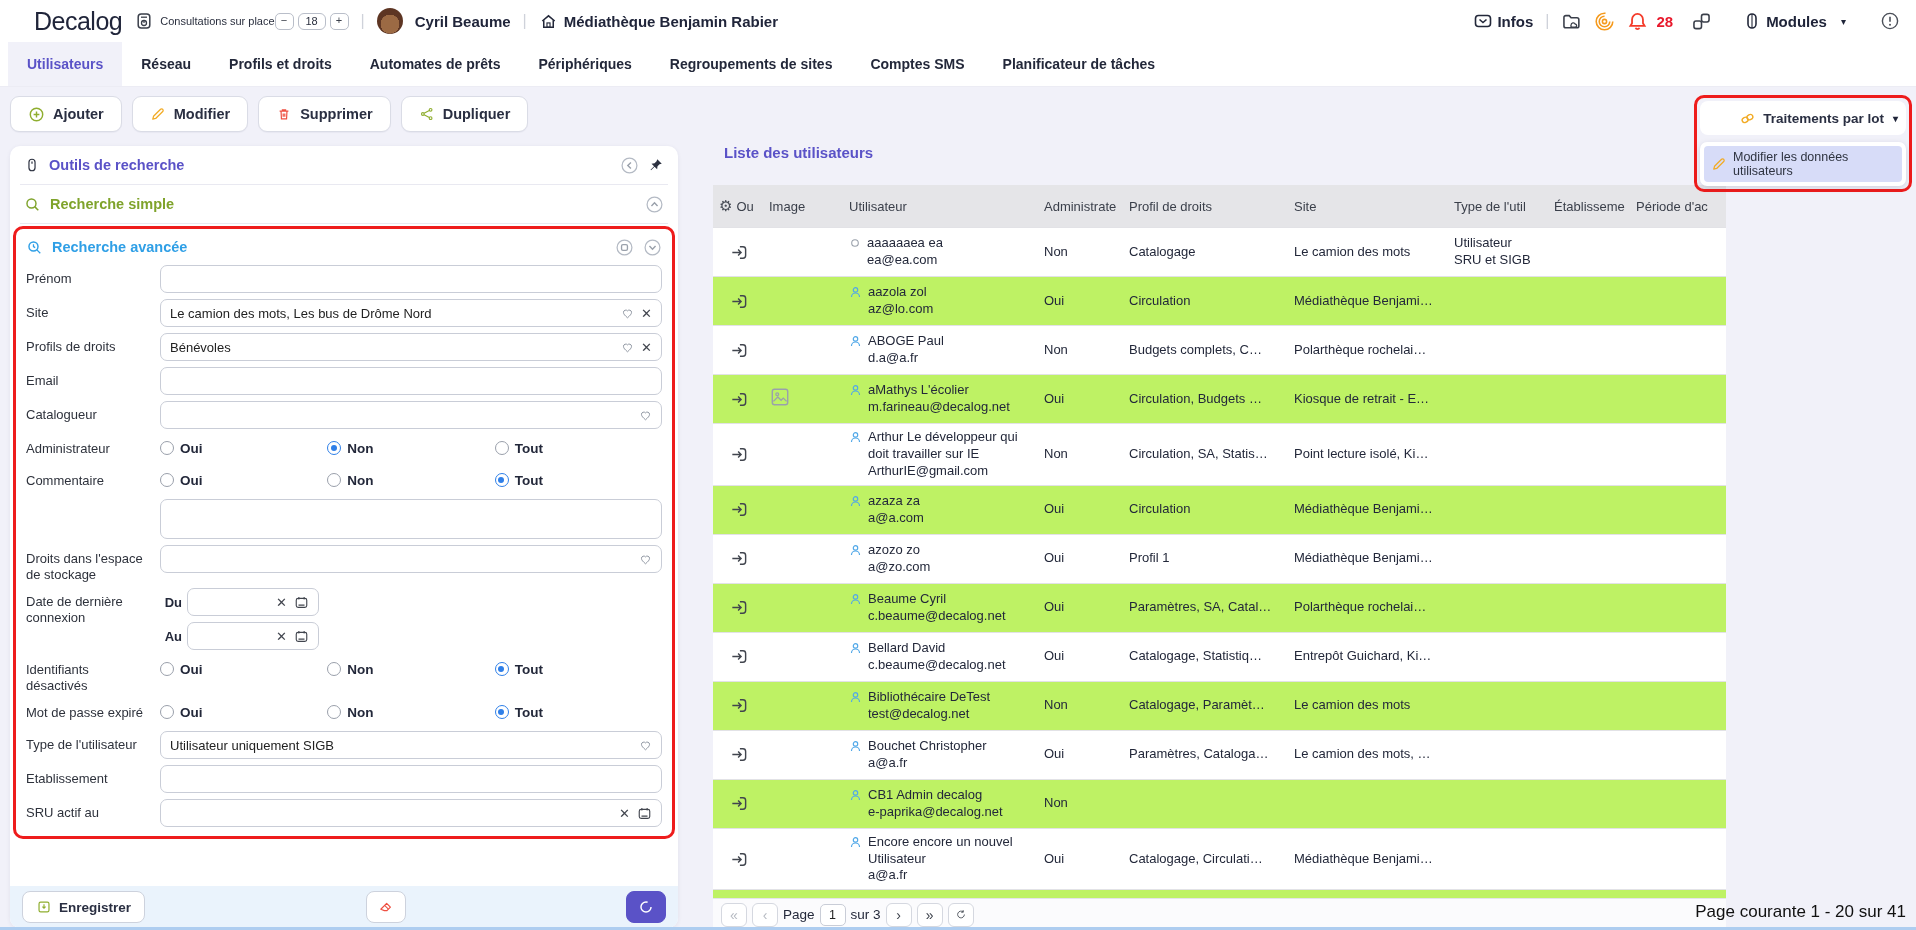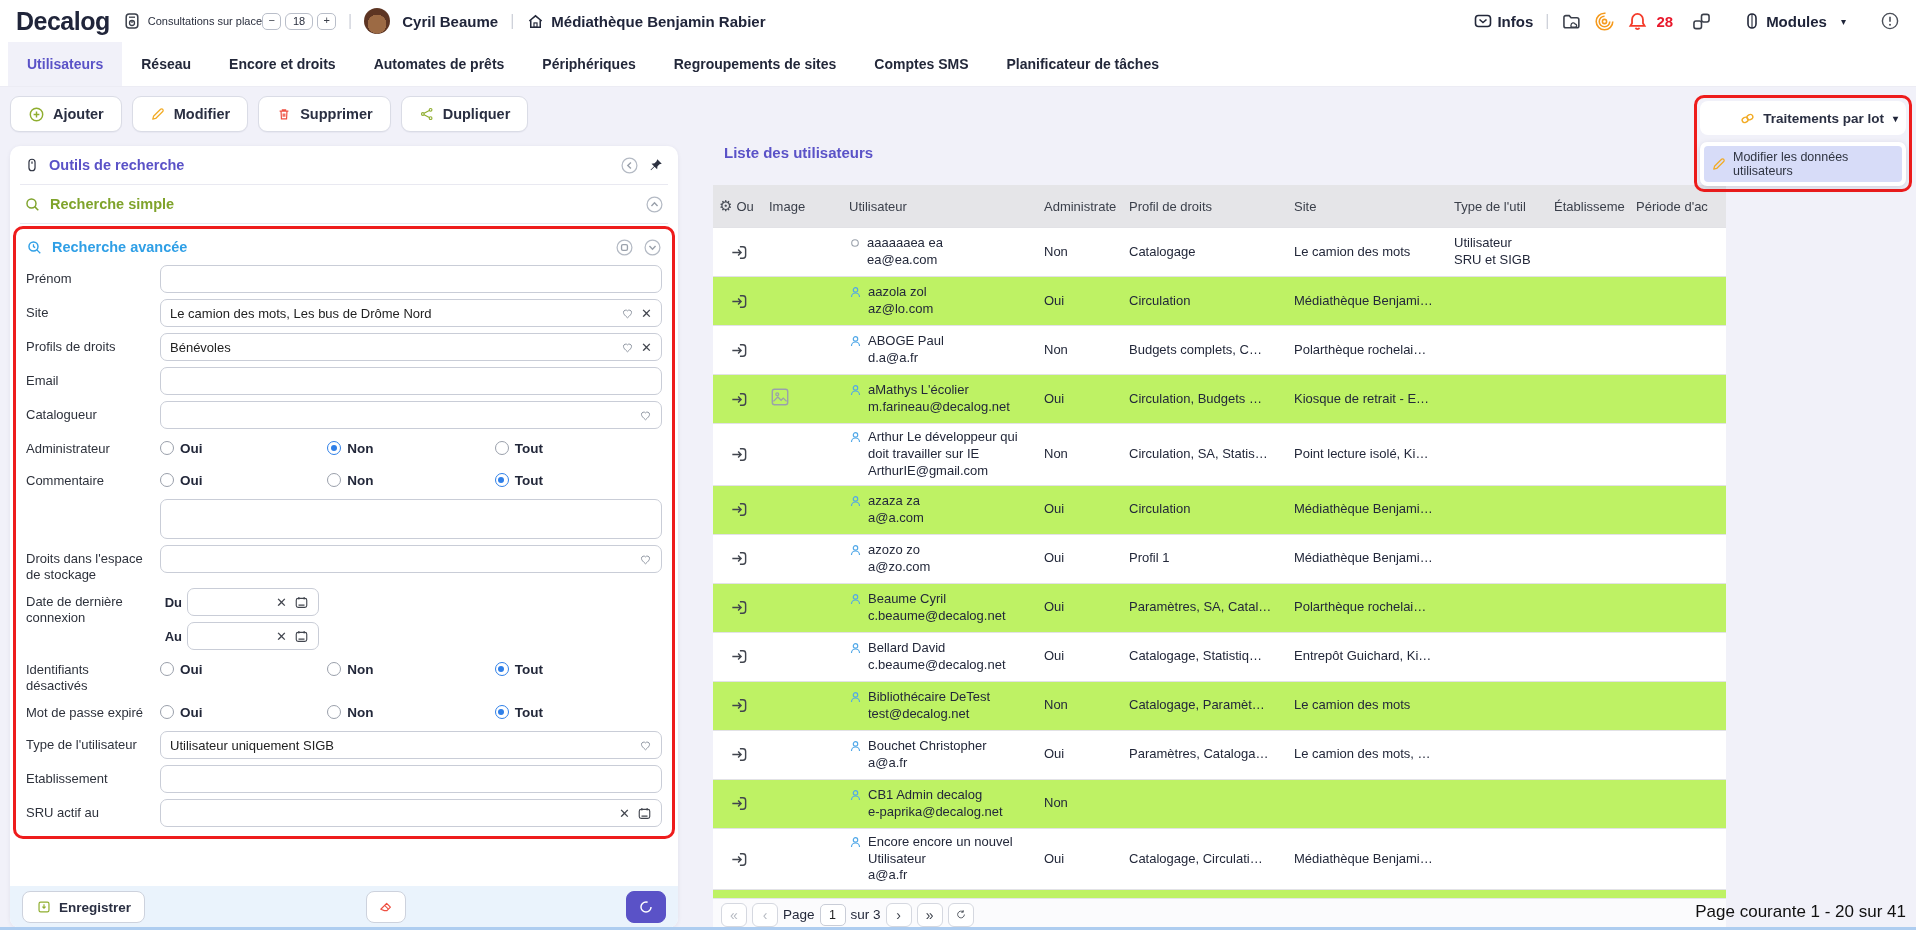--- a/index.html
+++ b/index.html
@@ -1,19 +1,19 @@
 <!DOCTYPE html>
 <html><head>
 <meta charset="utf-8">
 <style>
   html,body{margin:0;padding:0;width:1916px;height:930px;overflow:hidden;
     font-family:"Liberation Sans",sans-serif;background:#f1f1f9;color:#1d2433;}
   .topbar{height:42px;background:#fff;display:flex;align-items:center;justify-content:space-between;padding:0 16px;box-sizing:border-box;}
   .tb-left,.tb-right{display:flex;align-items:center;gap:12px;}
-  .logo{font-size:25px;font-weight:700;letter-spacing:-.5px;color:#20253a;}
+  .logo{font-size:25px;font-weight:400;letter-spacing:-.5px;color:#20253a;margin-left:18px;}
   .consult{display:flex;align-items:center;gap:6px;}
   .consult-box{display:flex;flex-direction:row;align-items:center;}
   .consult-label{font-size:11px;color:#2a2f3e;}
   .consult-ctrl{display:flex;align-items:center;gap:4px;margin-top:1px;}
   .mini-btn{width:17px;height:15px;border:1px solid #b9bec9;border-radius:5px;background:#fff;font-size:11px;line-height:13px;text-align:center;color:#3a3f4a;cursor:pointer;}
   .mini-val{min-width:26px;height:15px;border:1px solid #b9bec9;border-radius:6px;font-size:11px;line-height:15px;text-align:center;color:#2a2f3e;}
   .sep{color:#cfd2da;font-size:16px;}
   .avatar{width:26px;height:26px;border-radius:50%;background:radial-gradient(circle at 50% 62%,#9c6a44 0 45%,#5d3523 46% 100%);}
   .strong{font-weight:700;font-size:15px;color:#20253a;}
   .badge-red{color:#e8192c;font-weight:800;font-size:15px;margin-left:-4px;}
@@ -169,21 +169,21 @@
           <path d="M10 5.8v5" stroke="#4a4f58" stroke-width="1.6"></path>
           <circle cx="10" cy="13.7" r="1" fill="#4a4f58"></circle>
         </svg>
       </span>
   </div>
 </div>
 
 <div class="tabs" id="tabs">
     <div class="tab active">Utilisateurs</div>
     <div class="tab">Réseau</div>
-    <div class="tab">Encore et droits</div>
+    <div class="tab">Profils et droits</div>
     <div class="tab">Automates de prêts</div>
     <div class="tab">Périphériques</div>
     <div class="tab">Regroupements de sites</div>
     <div class="tab">Comptes SMS</div>
     <div class="tab">Planificateur de tâches</div>
   </div>
 
 <div class="content">
   <div class="toolbar" id="toolbar">
       <button class="btn">

